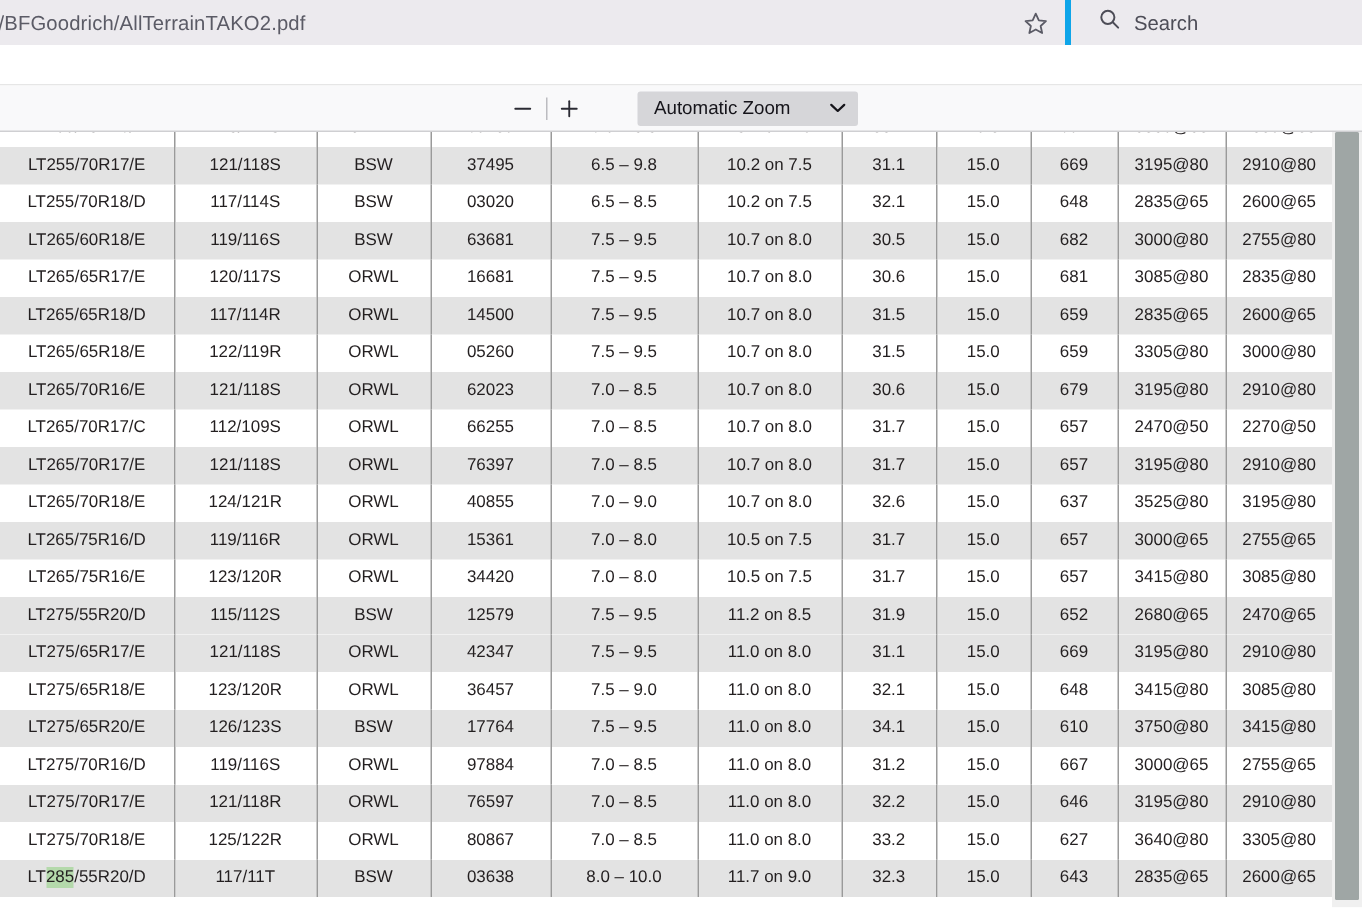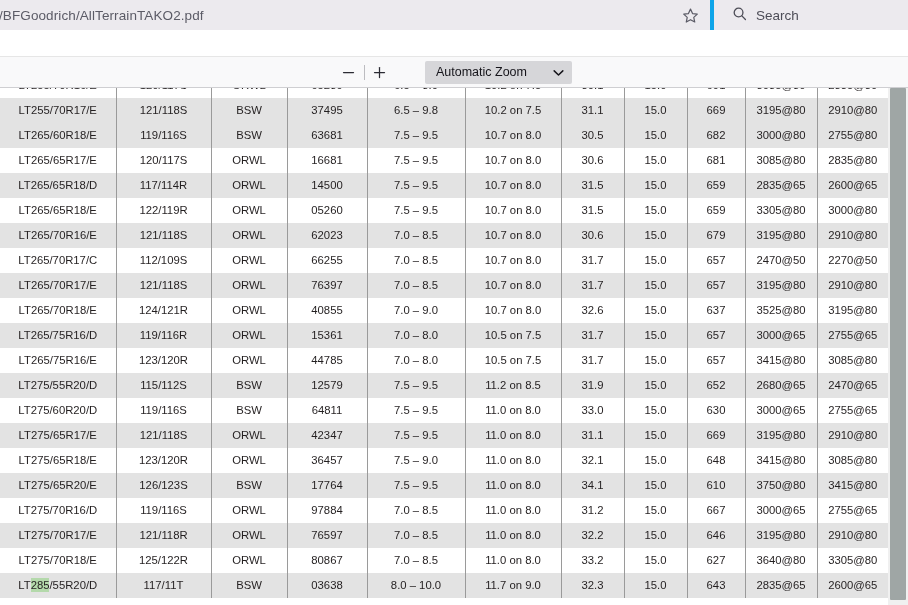--- a/index.html
+++ b/index.html
@@ -265,20 +265,33 @@
             <td>BSW</td>
             <td>37495</td>
             <td>6.5 – 9.8</td>
             <td>10.2 on 7.5</td>
             <td>31.1</td>
             <td>15.0</td>
             <td>669</td>
             <td>3195@80</td>
             <td>2910@80</td>
           </tr>
+          <tr class="plain">
+            <td>LT255/70R18/D</td>
+            <td>117/114S</td>
+            <td>BSW</td>
+            <td>03020</td>
+            <td>6.5 – 8.5</td>
+            <td>10.2 on 7.5</td>
+            <td>32.1</td>
+            <td>15.0</td>
+            <td>648</td>
+            <td>2835@65</td>
+            <td>2600@65</td>
+          </tr>
           <tr class="alt">
             <td>LT265/60R18/E</td>
             <td>119/116S</td>
             <td>BSW</td>
             <td>63681</td>
             <td>7.5 – 9.5</td>
             <td>10.7 on 8.0</td>
             <td>30.5</td>
             <td>15.0</td>
             <td>682</td>
@@ -386,54 +399,41 @@
             <td>31.7</td>
             <td>15.0</td>
             <td>657</td>
             <td>3000@65</td>
             <td>2755@65</td>
           </tr>
           <tr class="plain">
             <td>LT265/75R16/E</td>
             <td>123/120R</td>
             <td>ORWL</td>
-            <td>44785</td>
+            <td>34420</td>
             <td>7.0 – 8.0</td>
             <td>10.5 on 7.5</td>
             <td>31.7</td>
             <td>15.0</td>
             <td>657</td>
             <td>3415@80</td>
             <td>3085@80</td>
           </tr>
           <tr class="alt">
             <td>LT275/55R20/D</td>
             <td>115/112S</td>
             <td>BSW</td>
             <td>12579</td>
             <td>7.5 – 9.5</td>
             <td>11.2 on 8.5</td>
             <td>31.9</td>
             <td>15.0</td>
             <td>652</td>
             <td>2680@65</td>
             <td>2470@65</td>
-          </tr>
-          <tr class="plain">
-            <td>LT275/60R20/D</td>
-            <td>119/116S</td>
-            <td>BSW</td>
-            <td>64811</td>
-            <td>7.5 – 9.5</td>
-            <td>11.0 on 8.0</td>
-            <td>33.0</td>
-            <td>15.0</td>
-            <td>630</td>
-            <td>3000@65</td>
-            <td>2755@65</td>
           </tr>
           <tr class="alt">
             <td>LT275/65R17/E</td>
             <td>121/118S</td>
             <td>ORWL</td>
             <td>42347</td>
             <td>7.5 – 9.5</td>
             <td>11.0 on 8.0</td>
             <td>31.1</td>
             <td>15.0</td>

